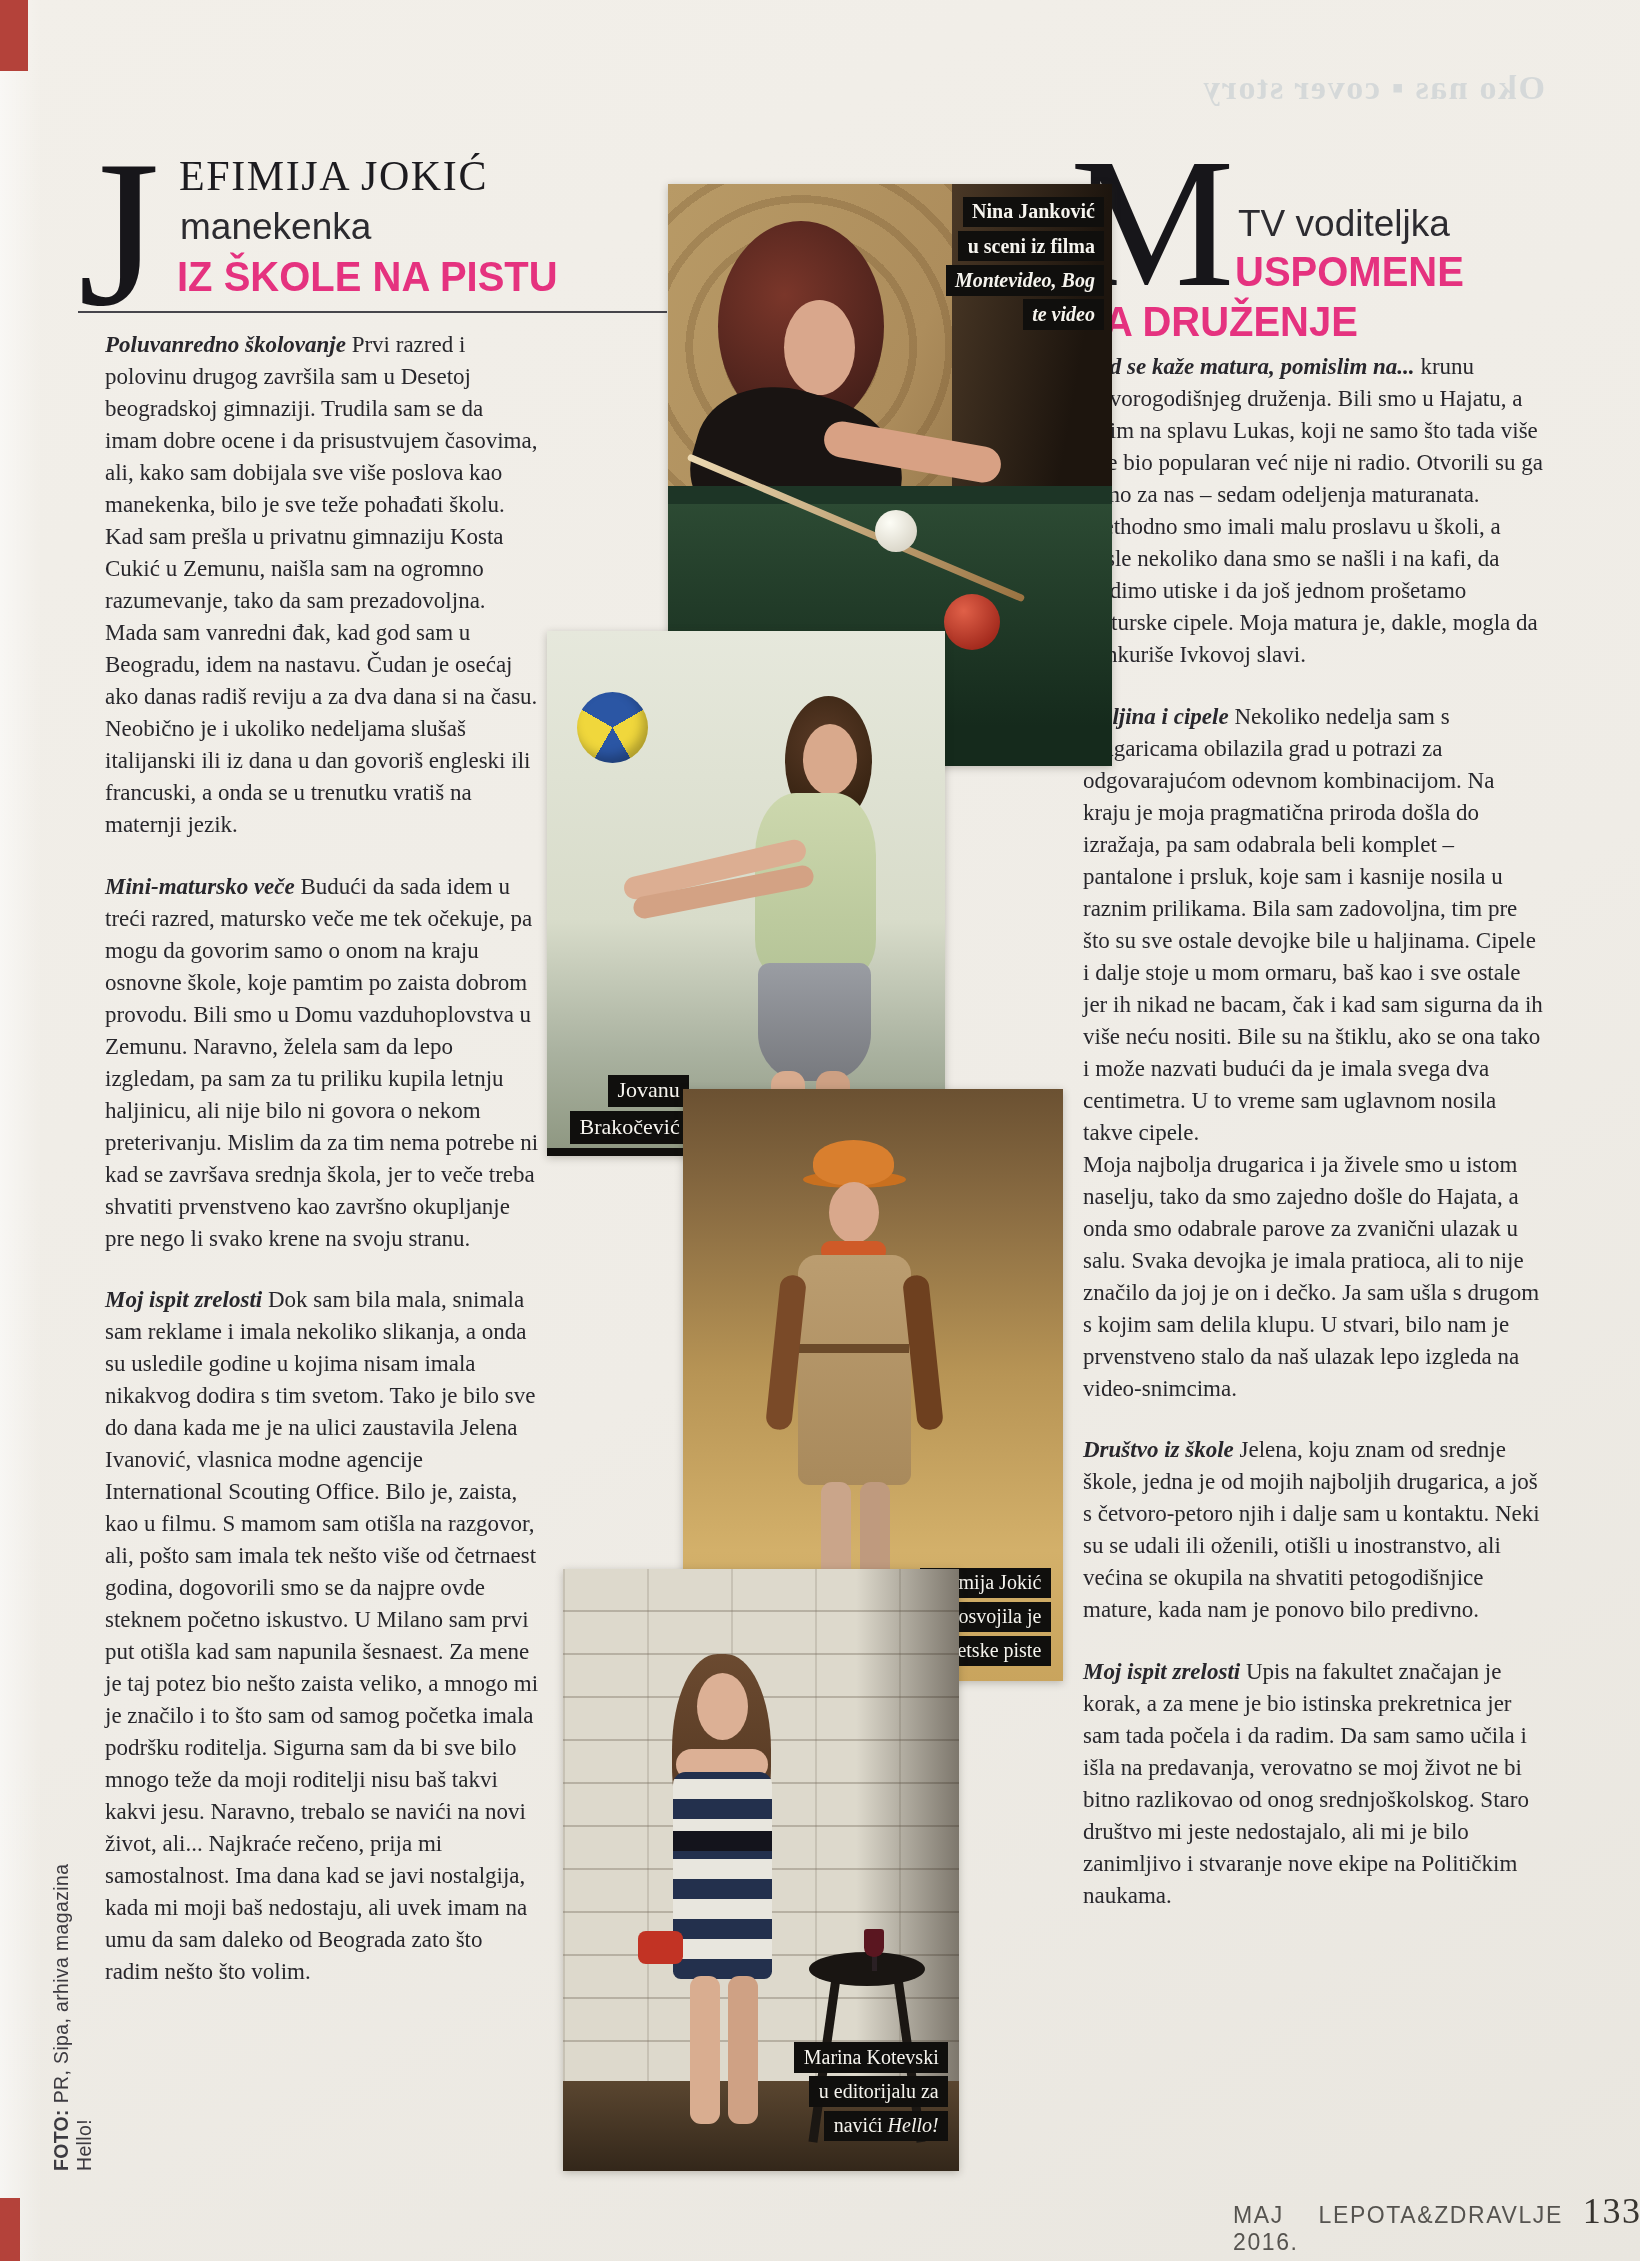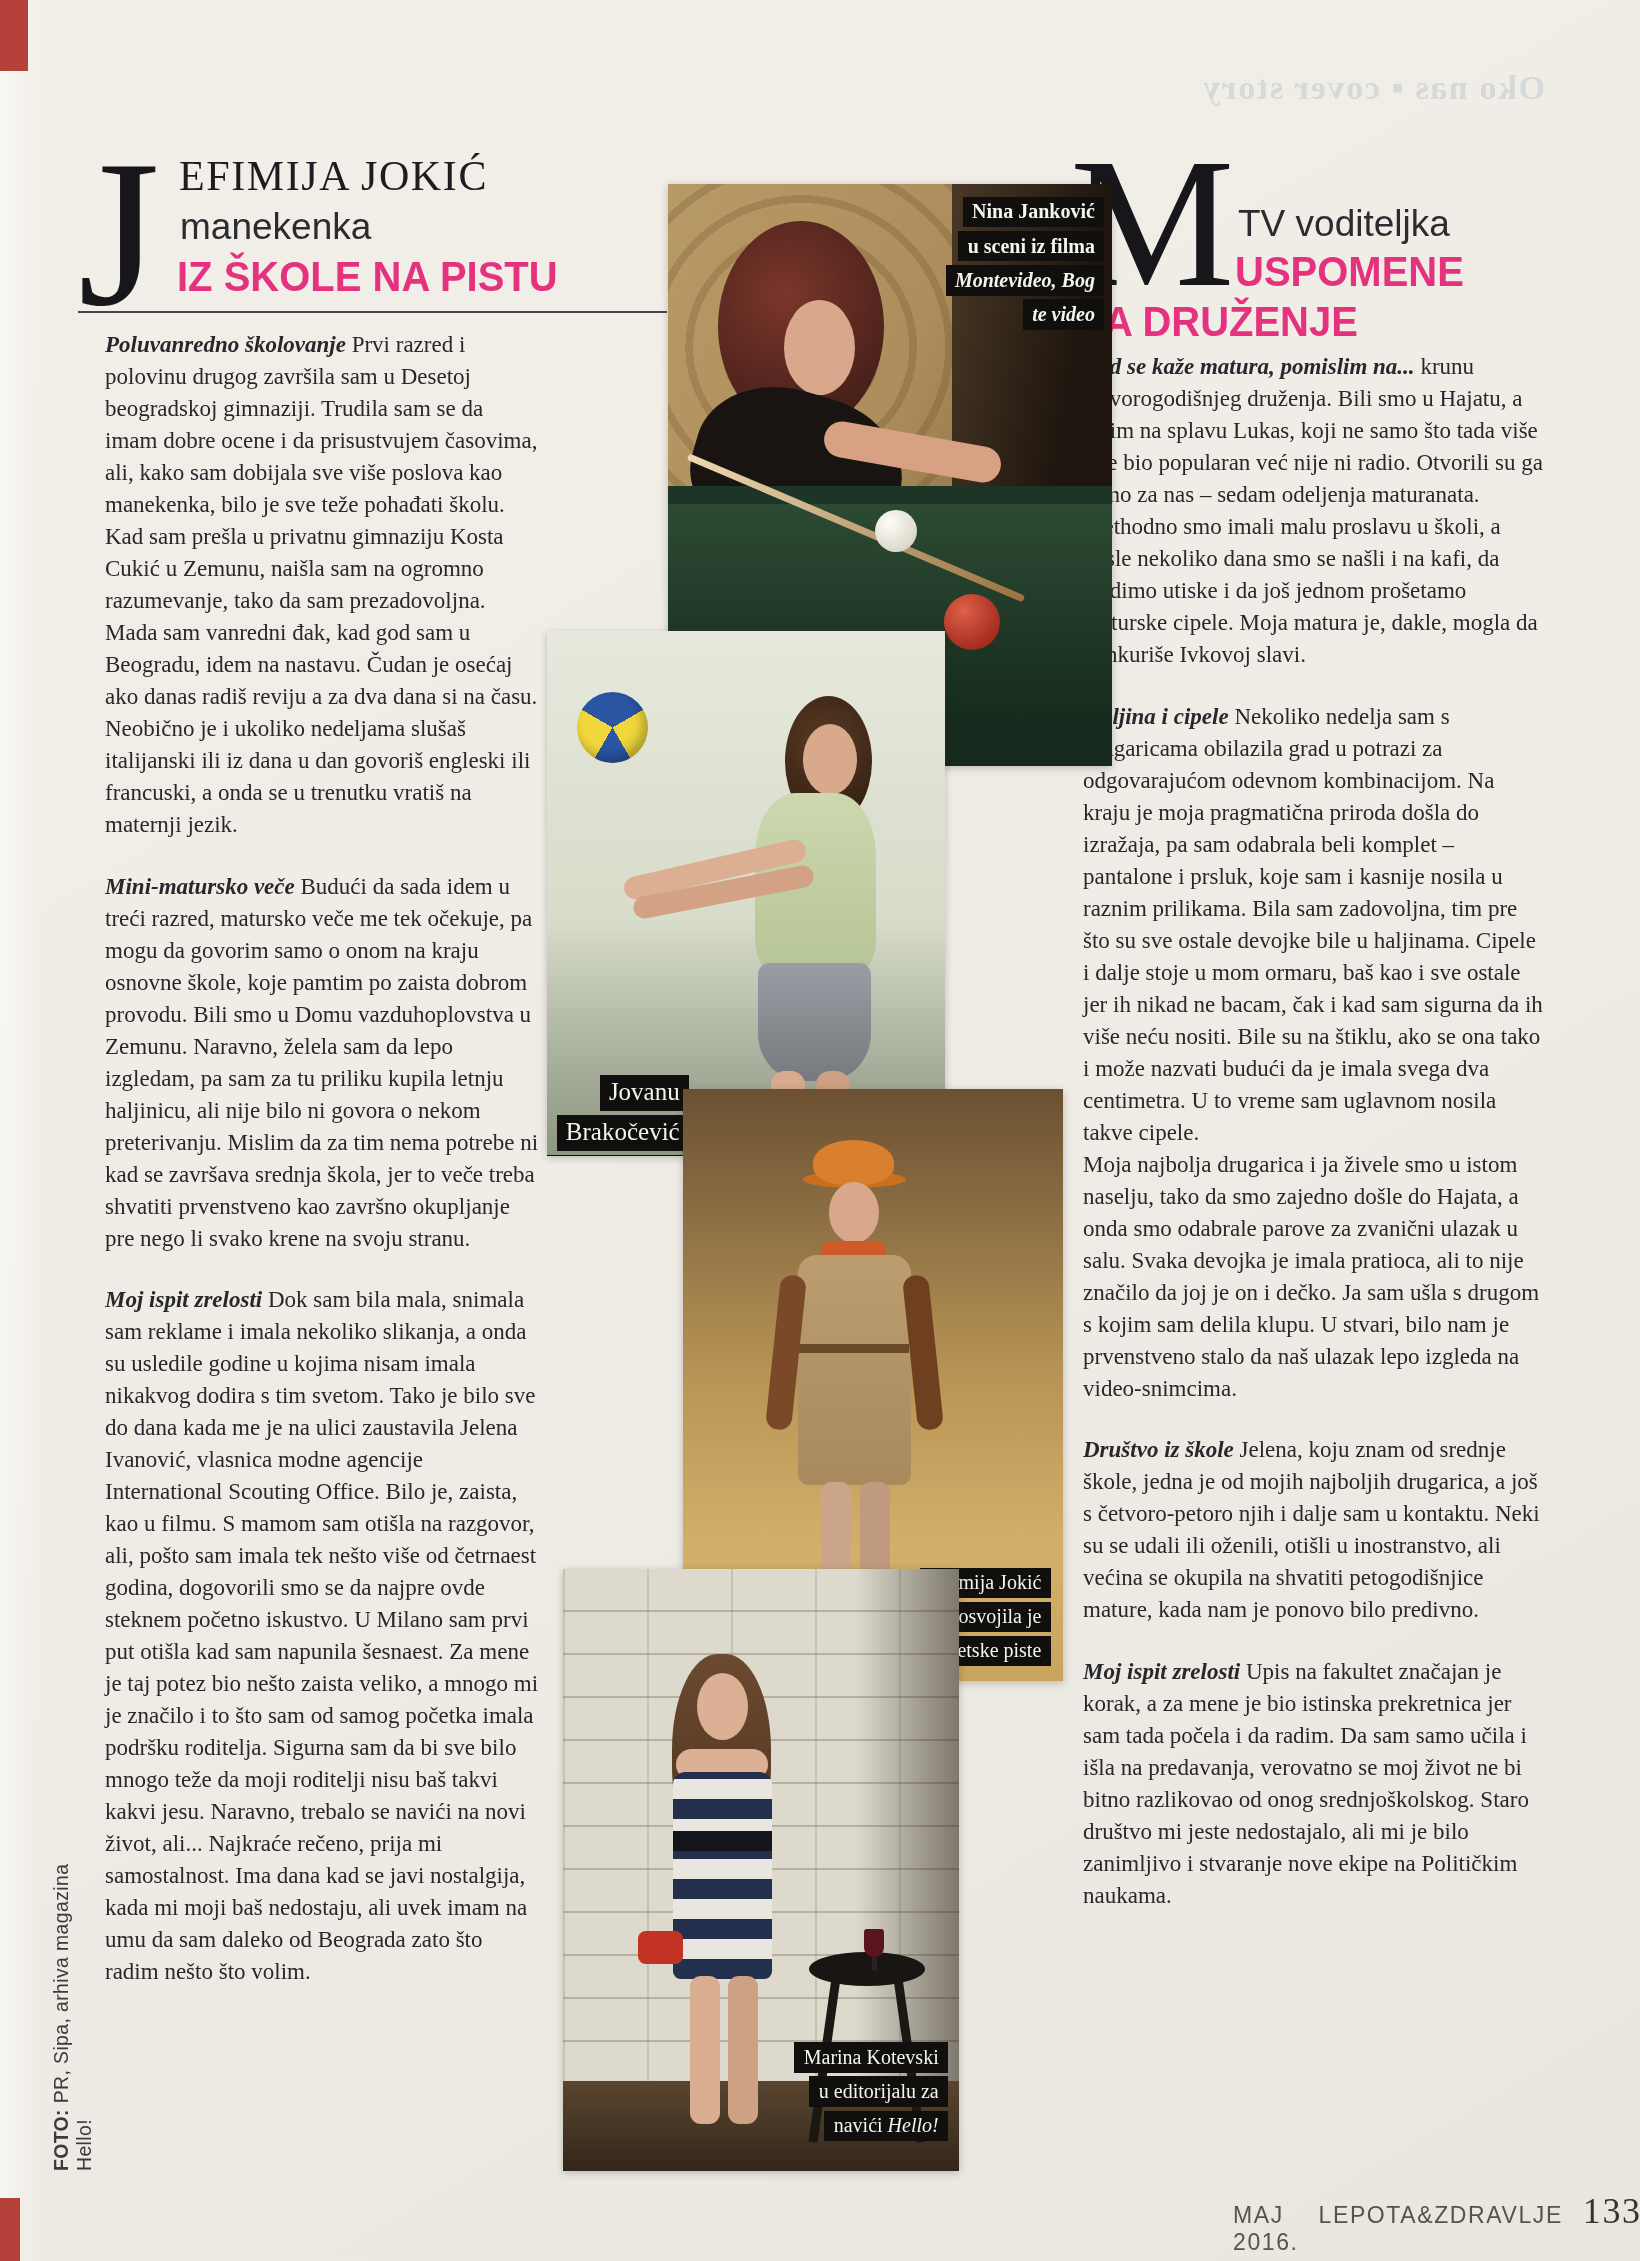--- a/index.html
+++ b/index.html
@@ -119,21 +119,21 @@
   .p4-glass{right:75px;bottom:214px;width:20px;height:28px;border-radius:3.1px 3.1px 9.3px 9.3px;background:#5a1620;}
   .p4-stem{right:82px;bottom:200px;width:4.7px;height:15.5px;background:#2a2024;}
 
   
   .caption{position:absolute;font-family:"Liberation Serif",serif;font-size:20px;line-height:1.2;z-index:9;}
   .cl{text-align:right;margin:3.9px 0;white-space:nowrap;}
   .cl>span{display:inline-block;background:#100f0d;color:#f6f4ee;padding:2.3px 9.3px 3.9px;}
   .cl .strip span{display:inline;background:none;padding:0;}
   .it{font-style:italic;}
   .cap1{top:9.3px;right:7.8px;}
-  .cap2{top:440px;right:256px;font-size:25px;}
+  .cap2{top:440px;right:256px;font-size:22px;}
   .cap3{bottom:11px;right:12.4px;}
   .cap4{bottom:26.4px;right:11px;}
 
   
   .footer{position:absolute;left:1233px;top:2190px;display:flex;align-items:baseline;gap:20px;
     font-family:"Liberation Sans",sans-serif;}
   .f-date,.f-mag{font-size:23px;letter-spacing:1.6px;color:#55534f;}
   .f-page{font-size:36px;font-family:"Liberation Serif",serif;color:#37342f;letter-spacing:1.6px;}
   .credit{position:absolute;left:50px;top:1822px;height:349px;writing-mode:vertical-rl;
     transform:rotate(180deg);font:19.4px "Liberation Sans",sans-serif;color:#3c3a40;letter-spacing:0.4px;}

